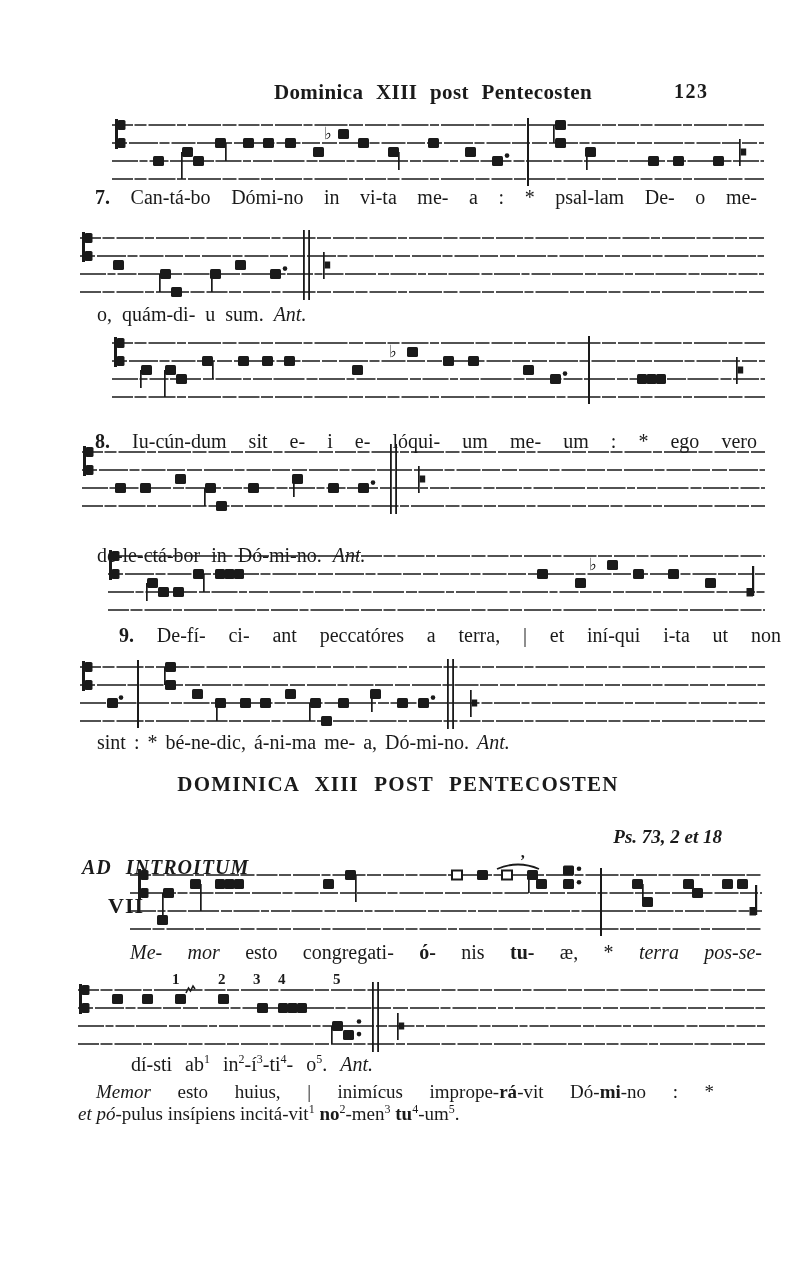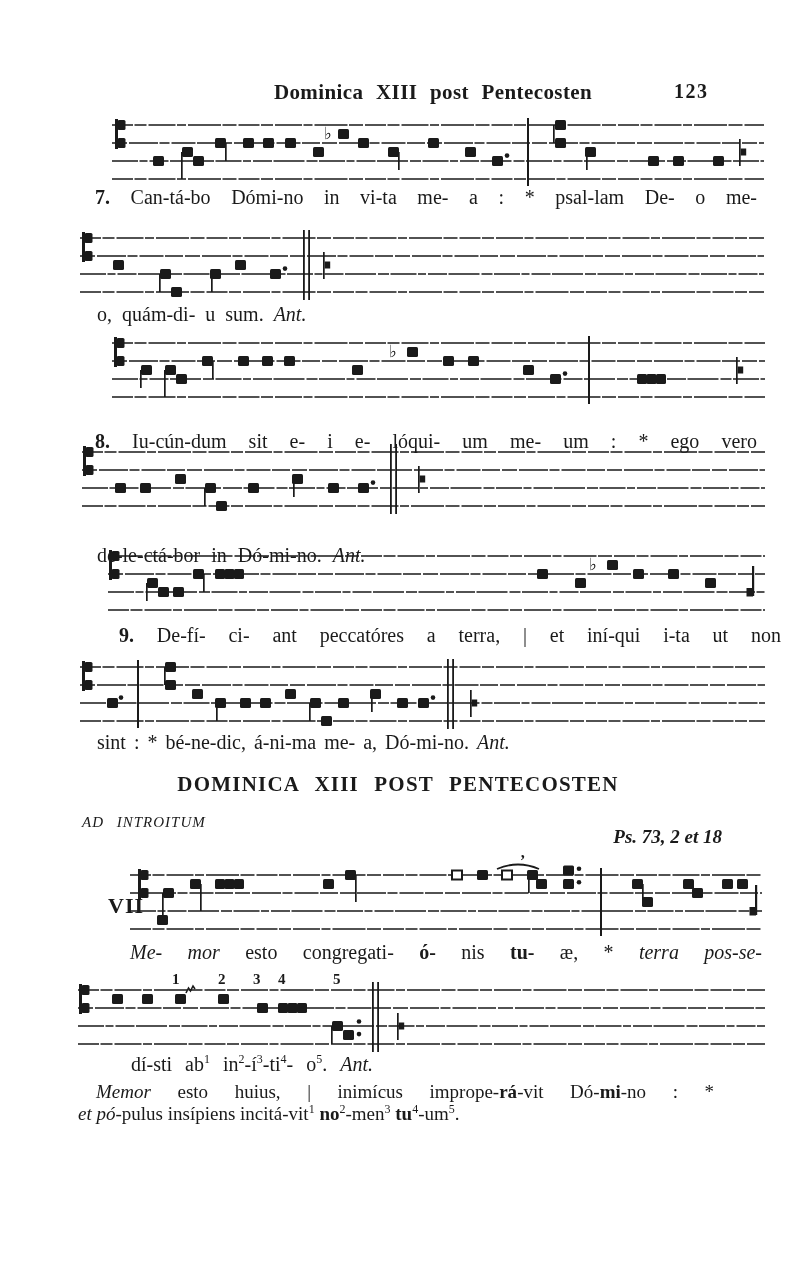--- a/index.html
+++ b/index.html
@@ -13,21 +13,21 @@
     left:70px;right:0;top:80px;text-align:center;
     font-size:21px;font-weight:600;word-spacing:7px;letter-spacing:.4px;
   }
   .page-num{left:674px;top:80px;font-size:20px;font-weight:600;letter-spacing:1.5px;}
   .lyric{font-size:20px;line-height:22px;white-space:nowrap;}
   .just{white-space:normal;text-align:justify;text-align-last:justify;}
   .heading{
     left:0;right:0;top:772px;text-align:center;
     font-size:21px;font-weight:600;letter-spacing:1.2px;word-spacing:9px;
   }
-  .subleft{left:82px;top:814px;font-size:15px;font-style:italic;font-weight:400;letter-spacing:1px;word-spacing:8px;}
+  .subleft{left:82px;top:856px;font-size:20px;font-style:italic;font-weight:700;letter-spacing:1px;word-spacing:8px;}
   .subright{right:74px;top:814px;font-size:19px;font-style:italic;font-weight:600;margin-top:12px;}
   .mode{left:108px;top:893px;font-size:22px;font-weight:600;letter-spacing:1px;text-align:right;}
   .para{font-size:19px;line-height:22px;}
   .it{font-style:italic}
   .bd{font-weight:bold}
   sup{font-size:12px;line-height:0;}
   .staff{position:absolute;}
   .staff svg{display:block;overflow:visible;}
 </style>
 </head>

